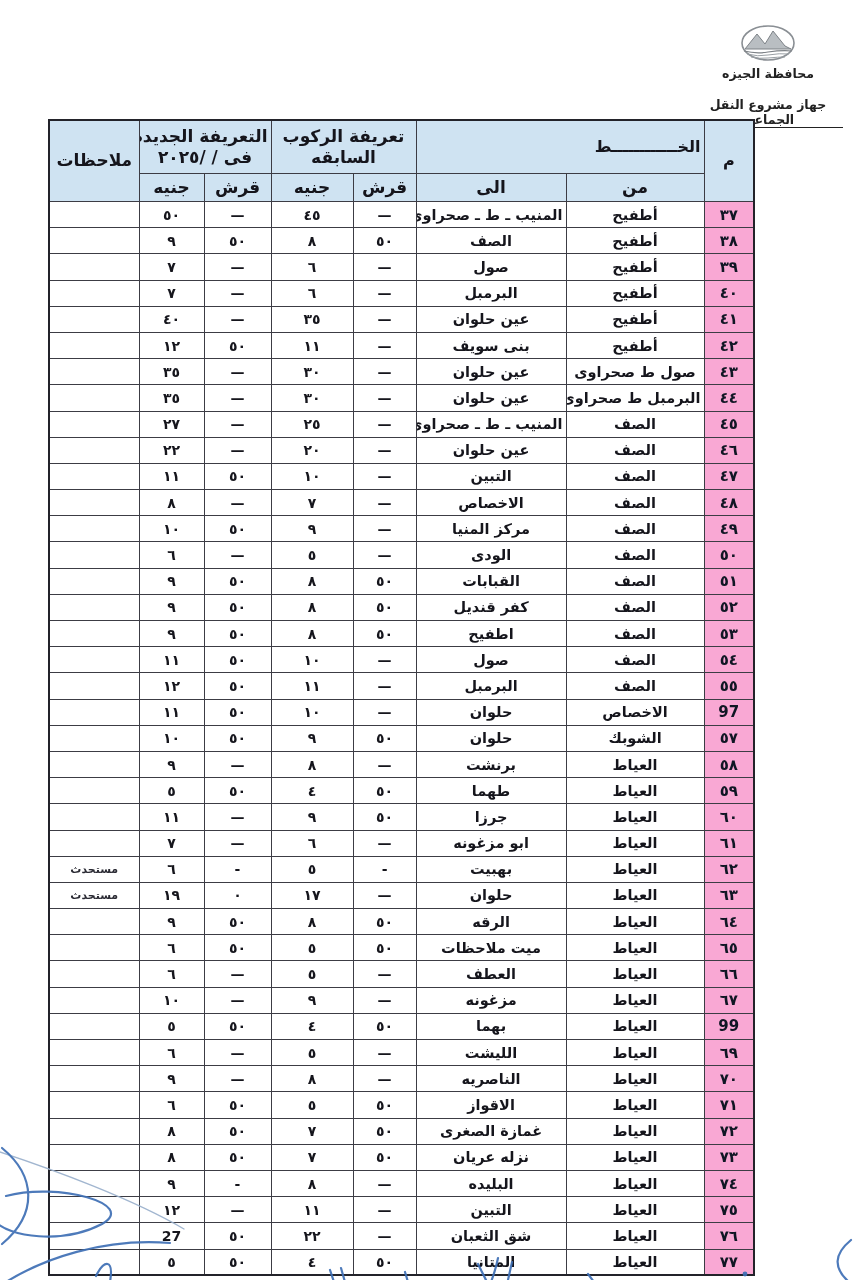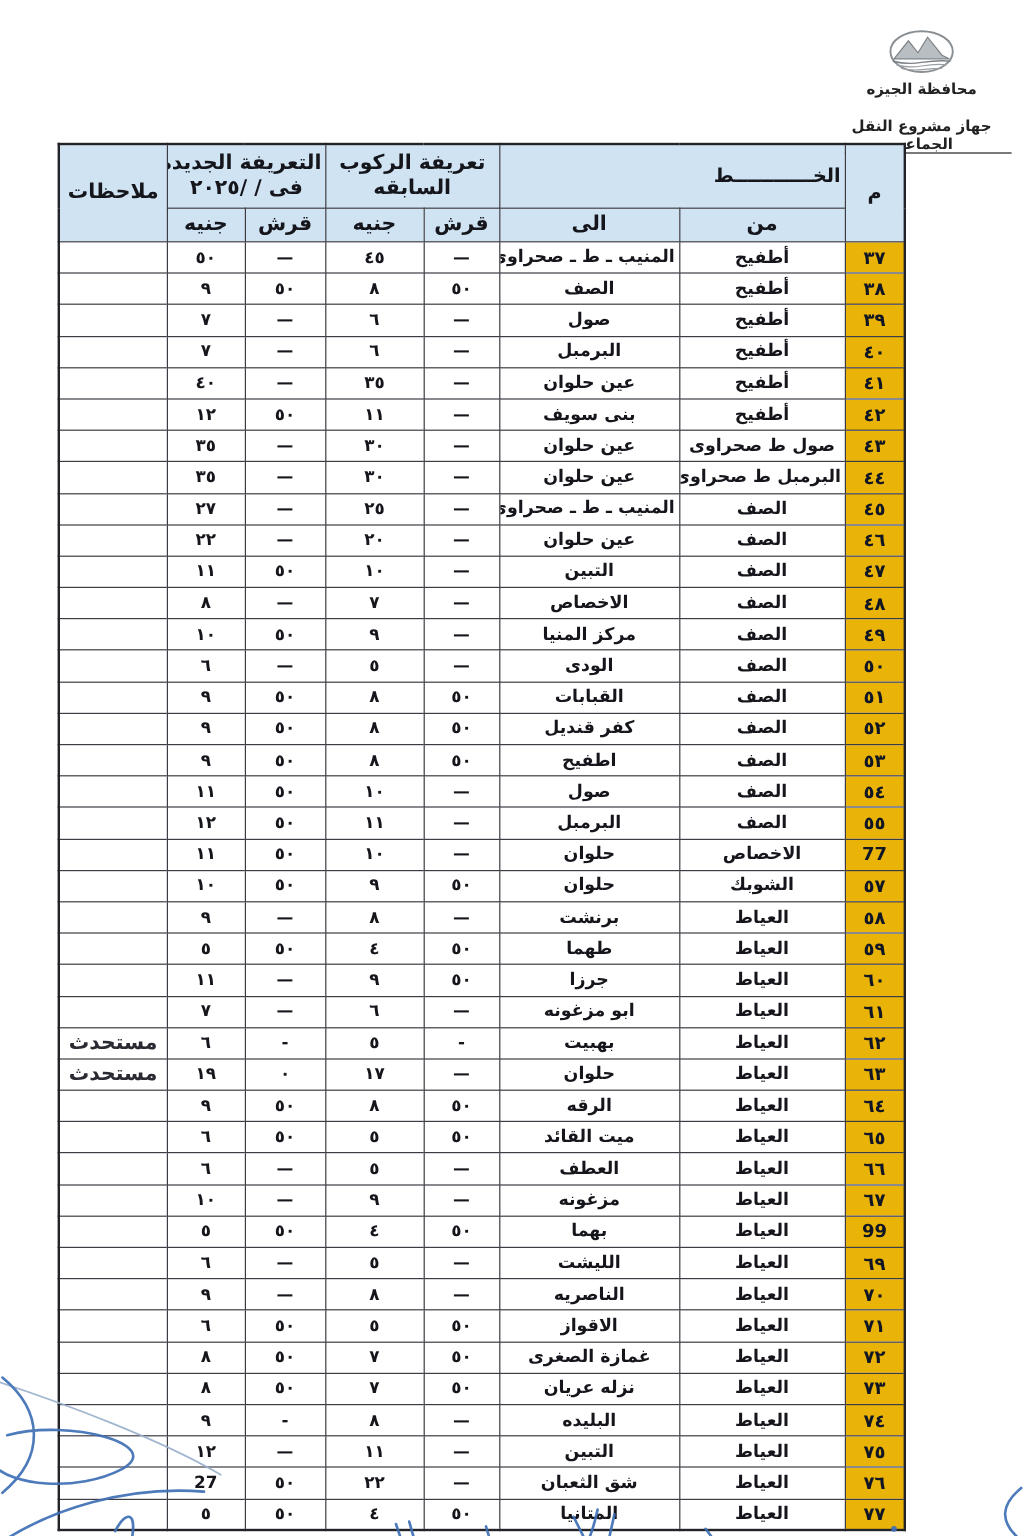--- a/index.html
+++ b/index.html
@@ -23,23 +23,23 @@
   .fare th,.fare td{
     border:1.1px solid #3c3c44; padding:0 3px; text-align:center;
     vertical-align:middle; overflow:hidden; white-space:nowrap;
   }
   .fare thead th{background:#cfe3f2; font-weight:bold; font-size:17px; line-height:1.25;}
   .fare thead tr.h1 th{height:52px;}
   .fare thead tr.h2 th{height:27px;}
   .fare thead{border-bottom:1.8px solid #23232a;}
   .fare tbody tr{height:26.2px;}
   .fare td{font-weight:bold; font-size:14.5px; background:#fff;}
-  .fare td.idx{background:#eab308; font-size:15px; color:#101624;}
+  .fare td.idx{background:#f9a8d4; font-size:15px; color:#101624;}
   .fare td.num{font-size:14px;}
-  .fare td.note{font-size:17px; font-weight:bold; color:#2a2a33;}
+  .fare td.note{font-size:11px; font-weight:bold; color:#2a2a33;}
   .fare th.line-hdr{font-size:16px;text-align:right;}
   .fare th.no-hdr{font-size:16px;}
   
   .pen{position:absolute; top:0; left:0; pointer-events:none;}
 </style>
 </head>
 <body>
 
 <div class="page">
 
@@ -274,21 +274,21 @@
       <td class="idx">٥٥</td>
       <td>الصف</td>
       <td>البرمبل</td>
       <td class="num">—</td>
       <td class="num">١١</td>
       <td class="num">٥٠</td>
       <td class="num">١٢</td>
       <td class="note"></td>
     </tr>
         <tr>
-      <td class="idx">77</td>
+      <td class="idx">97</td>
       <td>الاخصاص</td>
       <td>حلوان</td>
       <td class="num">—</td>
       <td class="num">١٠</td>
       <td class="num">٥٠</td>
       <td class="num">١١</td>
       <td class="note"></td>
     </tr>
         <tr>
       <td class="idx">٥٧</td>
@@ -366,21 +366,21 @@
       <td>الرقه</td>
       <td class="num">٥٠</td>
       <td class="num">٨</td>
       <td class="num">٥٠</td>
       <td class="num">٩</td>
       <td class="note"></td>
     </tr>
         <tr>
       <td class="idx">٦٥</td>
       <td>العياط</td>
-      <td>ميت القائد</td>
+      <td>ميت ملاحظات</td>
       <td class="num">٥٠</td>
       <td class="num">٥</td>
       <td class="num">٥٠</td>
       <td class="num">٦</td>
       <td class="note"></td>
     </tr>
         <tr>
       <td class="idx">٦٦</td>
       <td>العياط</td>
       <td>العطف</td>

